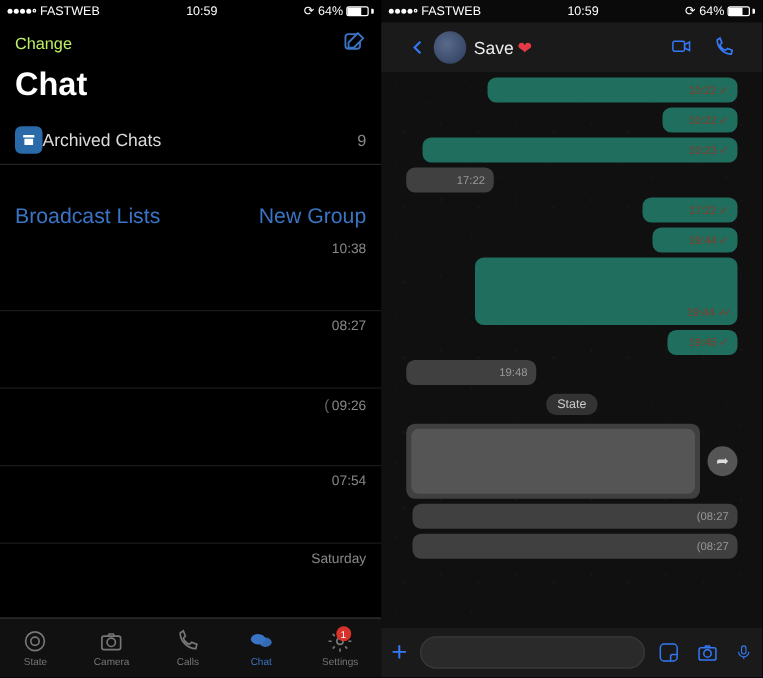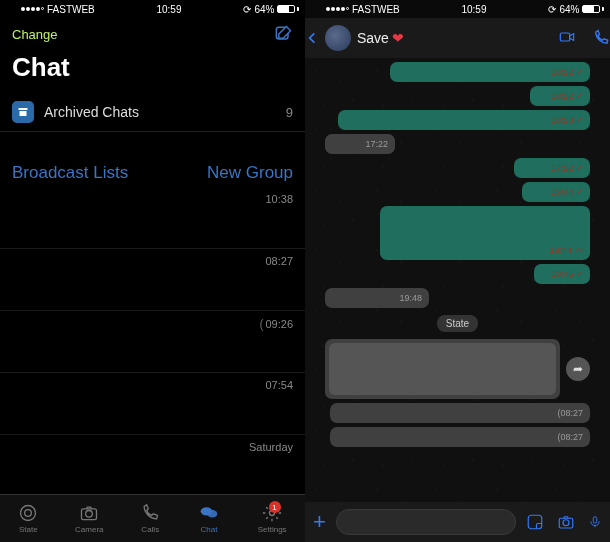--- a/index.html
+++ b/index.html
@@ -2,57 +2,57 @@
 <html><head>
   <meta charset="utf-8">
   <style>
     * { margin: 0; padding: 0; box-sizing: border-box; font-family: -apple-system, Helvetica, Arial, sans-serif; }
     body { background: #000; width: 610px; height: 542px; display: flex; overflow: hidden; }
     .screen { width: 305px; height: 542px; position: relative; display: flex; flex-direction: column; }
     .screen-left { background: #000; }
     .screen-right { background: #0a0a0a; }
 
     
-    .status-bar { height: 18px; display: flex; align-items: center; justify-content: space-between; padding: 0 6px; color: #fff; font-size: 10px; margin-left: 15px; }
+    .status-bar { height: 18px; display: flex; align-items: center; justify-content: space-between; padding: 0 6px; color: #fff; font-size: 10px; }
     .status-left, .status-right { display: flex; align-items: center; gap: 3px; }
     .signal-dots { display: flex; gap: 1px; }
     .dot { width: 4px; height: 4px; border-radius: 50%; background: #fff; }
     .dot.empty { background: transparent; border: 0.5px solid #fff; width: 3px; height: 3px;}
     .battery { display: flex; align-items: center; gap: 2px; }
     .battery-body { width: 18px; height: 8px; border: 1px solid #fff; border-radius: 2px; position: relative; }
     .battery-fill { background: #fff; height: 100%; width: 64%; }
     .battery-tip { width: 1.5px; height: 4px; background: #fff; border-radius: 0 1px 1px 0; }
 
     
     .list-header { padding: 6px 12px 4px; display: flex; justify-content: space-between; align-items: center; }
     .list-header-link { color: #bef264; font-size: 13px; }
     .compose-icon { color: #3a74c4; }
     .chat-title { color: #fff; font-size: 26px; font-weight: 700; padding: 4px 12px 10px; }
     .row { display: flex; align-items: center; padding: 8px 12px; border-bottom: 0.5px solid #222; justify-content: space-between; }
-    .row-left { display: flex; align-items: center; gap: 10px; }
+    .row-left { display: flex; align-items: center; }
     .archive-icon { width: 22px; height: 22px; background: #2a6aa8; border-radius: 5px; display: flex; align-items: center; justify-content: center; }
     .row-label { color: #ddd; font-size: 14px; }
     .row-count { color: #888; font-size: 13px; }
     .sub-header { display: flex; justify-content: space-between; padding: 6px 12px 4px; }
     .sub-link { color: #3a74c4; font-size: 17px; margin-top: 25px; }
     .chat-items { flex: 1; overflow: hidden; position: relative; }
     .chat-item { border-bottom: 0.5px solid #1a1a1a; height: 62px; display: flex; align-items: flex-start; justify-content: flex-end; padding: 6px 12px 0; }
     .chat-time { color: #888; font-size: 11px; }
     .chat-item.short { height: auto; padding-bottom: 6px;}
     .check-icon::before { content: "("; color: #666; font-size: 12px; margin-right: 2px;}
 
     
     .tab-bar { height: 48px; background: #111; border-top: 0.5px solid #333; display: flex; justify-content: space-around; align-items: center; padding: 4px 0; }
     .tab { display: flex; flex-direction: column; align-items: center; color: #777; font-size: 8px; gap: 2px; position: relative; }
     .tab.active { color: #3a74c4; }
     .tab-icon { height: 20px; display: flex; align-items: center; justify-content: center; }
     .badge { position: absolute; top: -2px; right: 6px; background: #d8332a; color: #fff; border-radius: 50%; width: 12px; height: 12px; font-size: 8px; display: flex; align-items: center; justify-content: center; }
 
     
-    .conv-header { height: 40px; display: flex; align-items: center; padding: 0 0; gap: 6px; background: #1a1a1a; }
+    .conv-header { height: 40px; display: flex; align-items: center; padding: 0 22px; gap: 6px; background: #1a1a1a; }
     .back-icon { color: #3478f6; font-size: 20px; }
     .avatar { width: 26px; height: 26px; border-radius: 50%; background: radial-gradient(circle at 40% 40%, #5a6a8a, #2a3a5a); display:flex; align-items:center; justify-content:center; overflow:hidden;}
     .contact-name { color: #eee; font-size: 14px; flex: 1; display: flex; align-items: center; gap: 3px; }
     .heart { color: #e63946; }
     .header-actions { display: flex; gap: 14px; color: #3478f6; }
 
     .conv-body { flex: 1; position: relative; overflow: hidden; background: #101010; }
     .wallpaper { position: absolute; inset: 0; opacity: 0.12; background-image:
       radial-gradient(circle at 20% 20%, #444 1px, transparent 1px),
       radial-gradient(circle at 60% 40%, #444 1px, transparent 1px),

